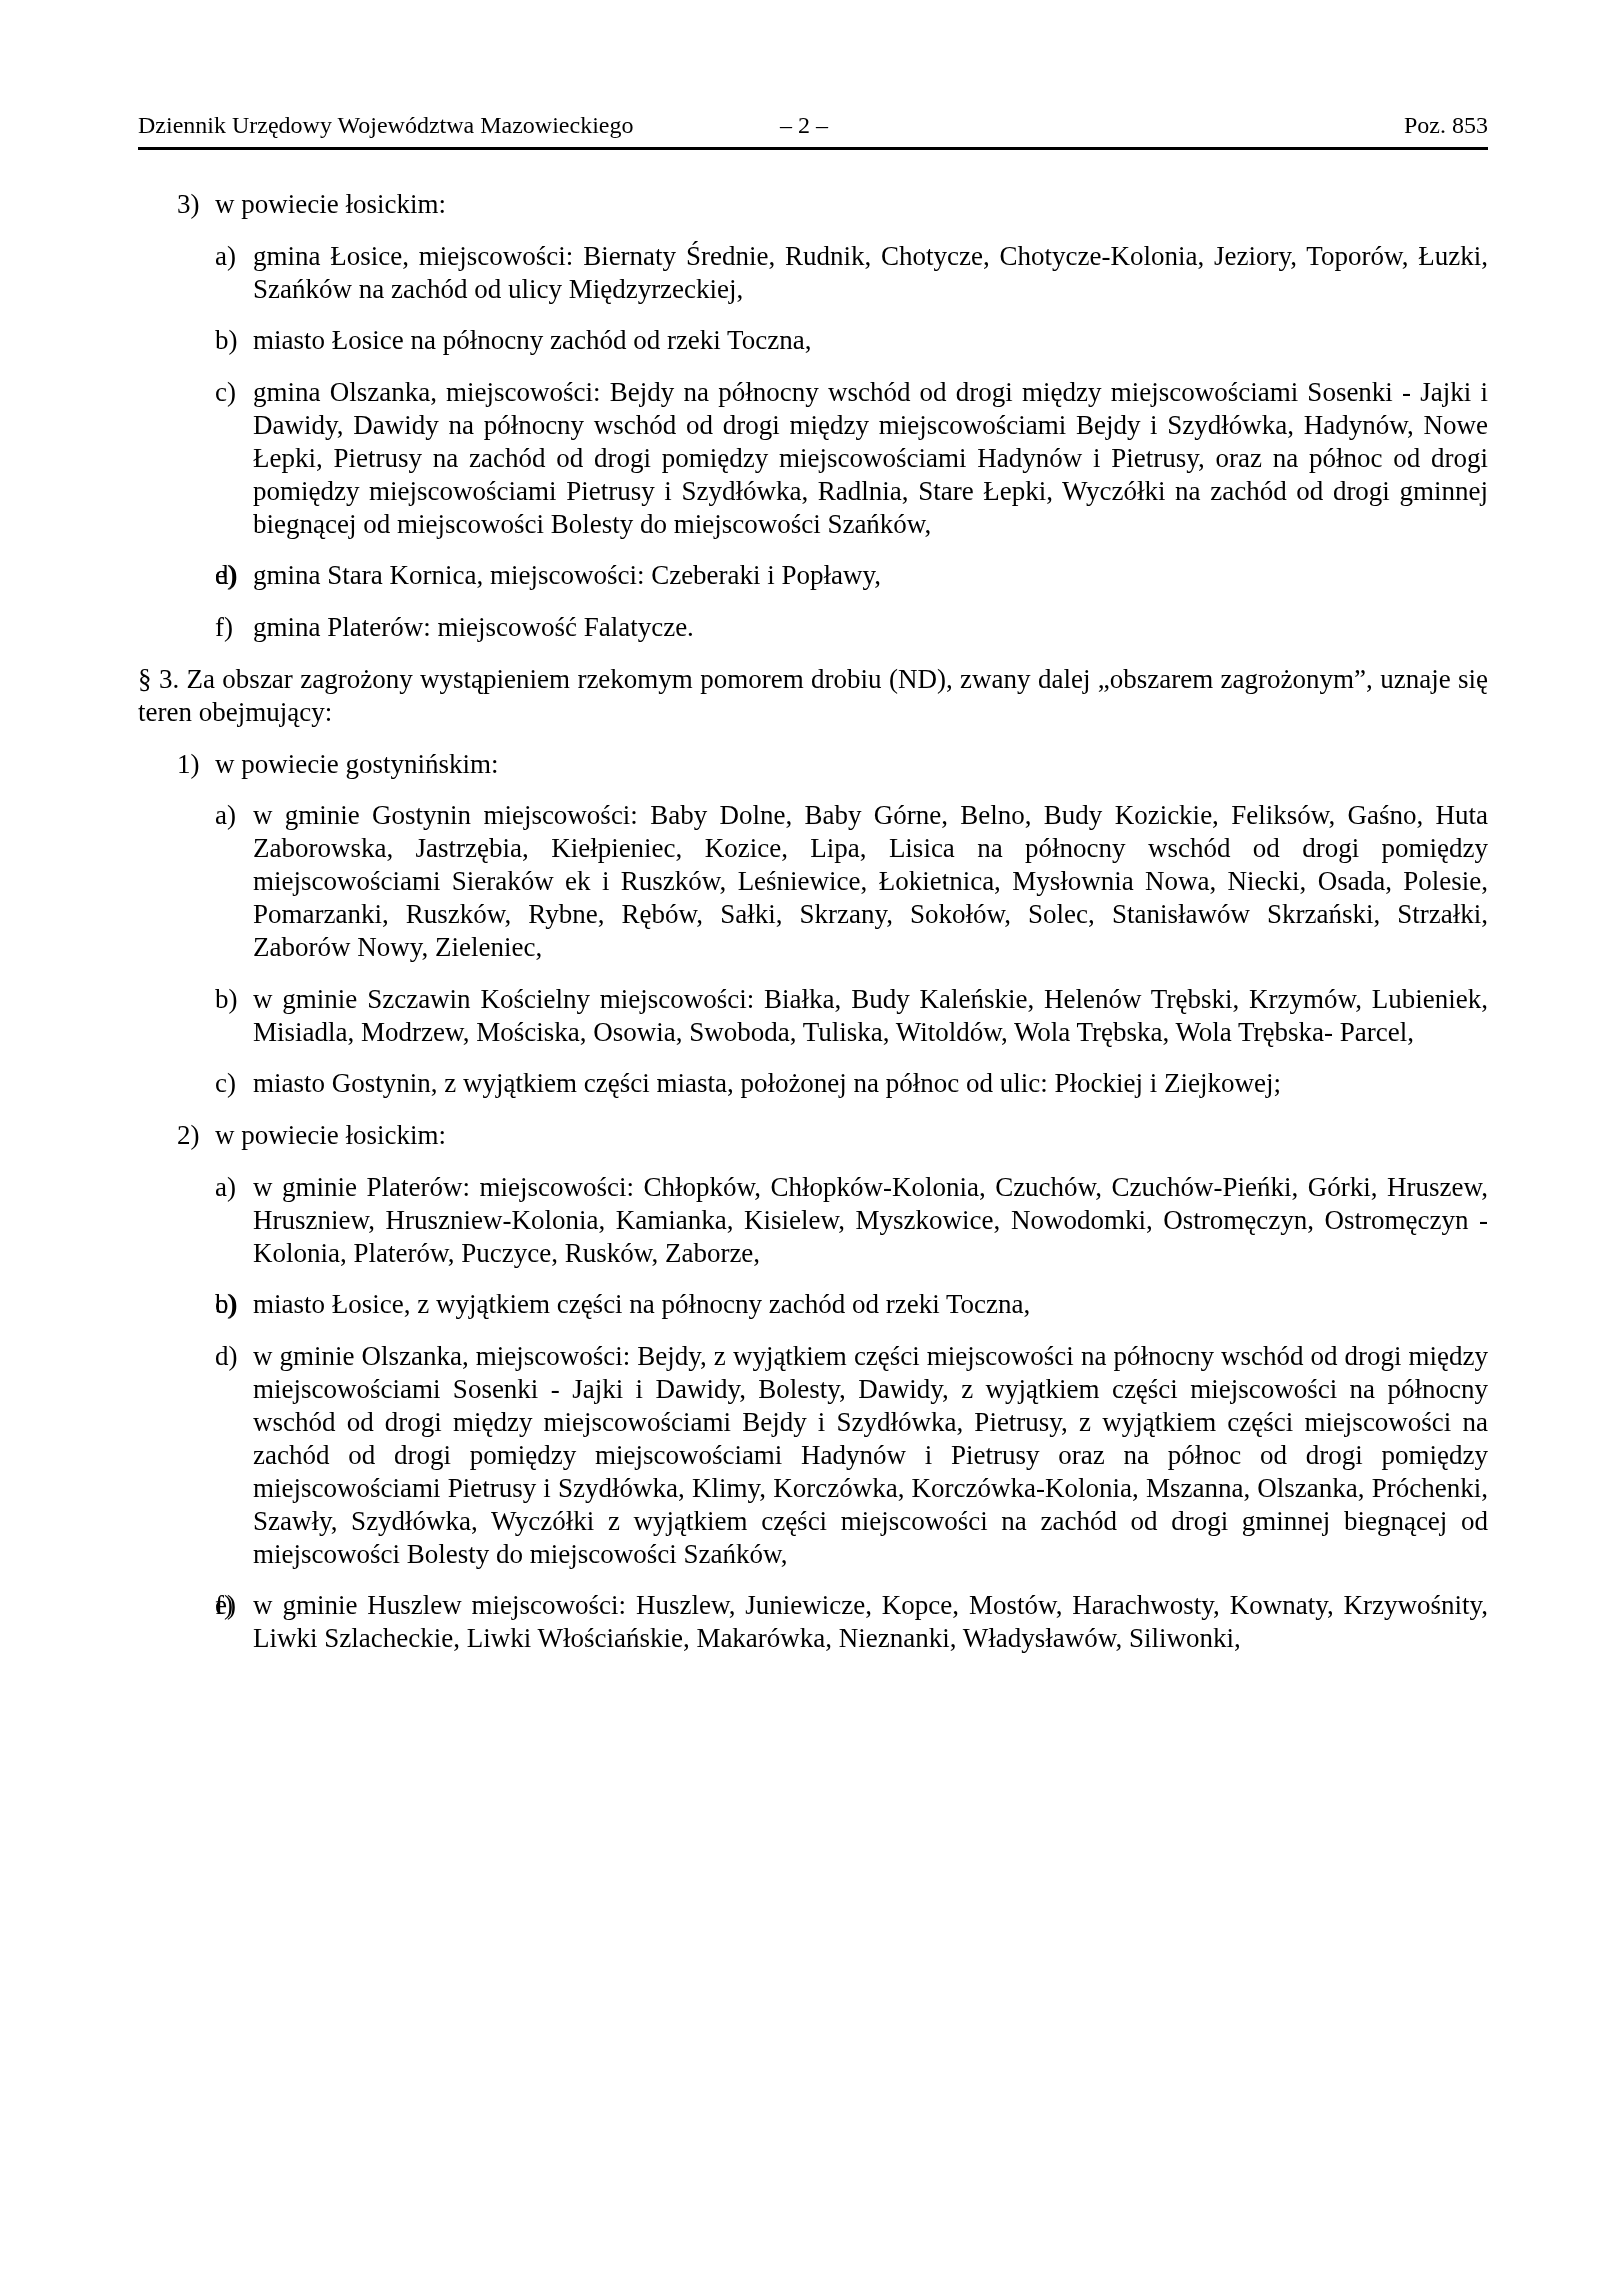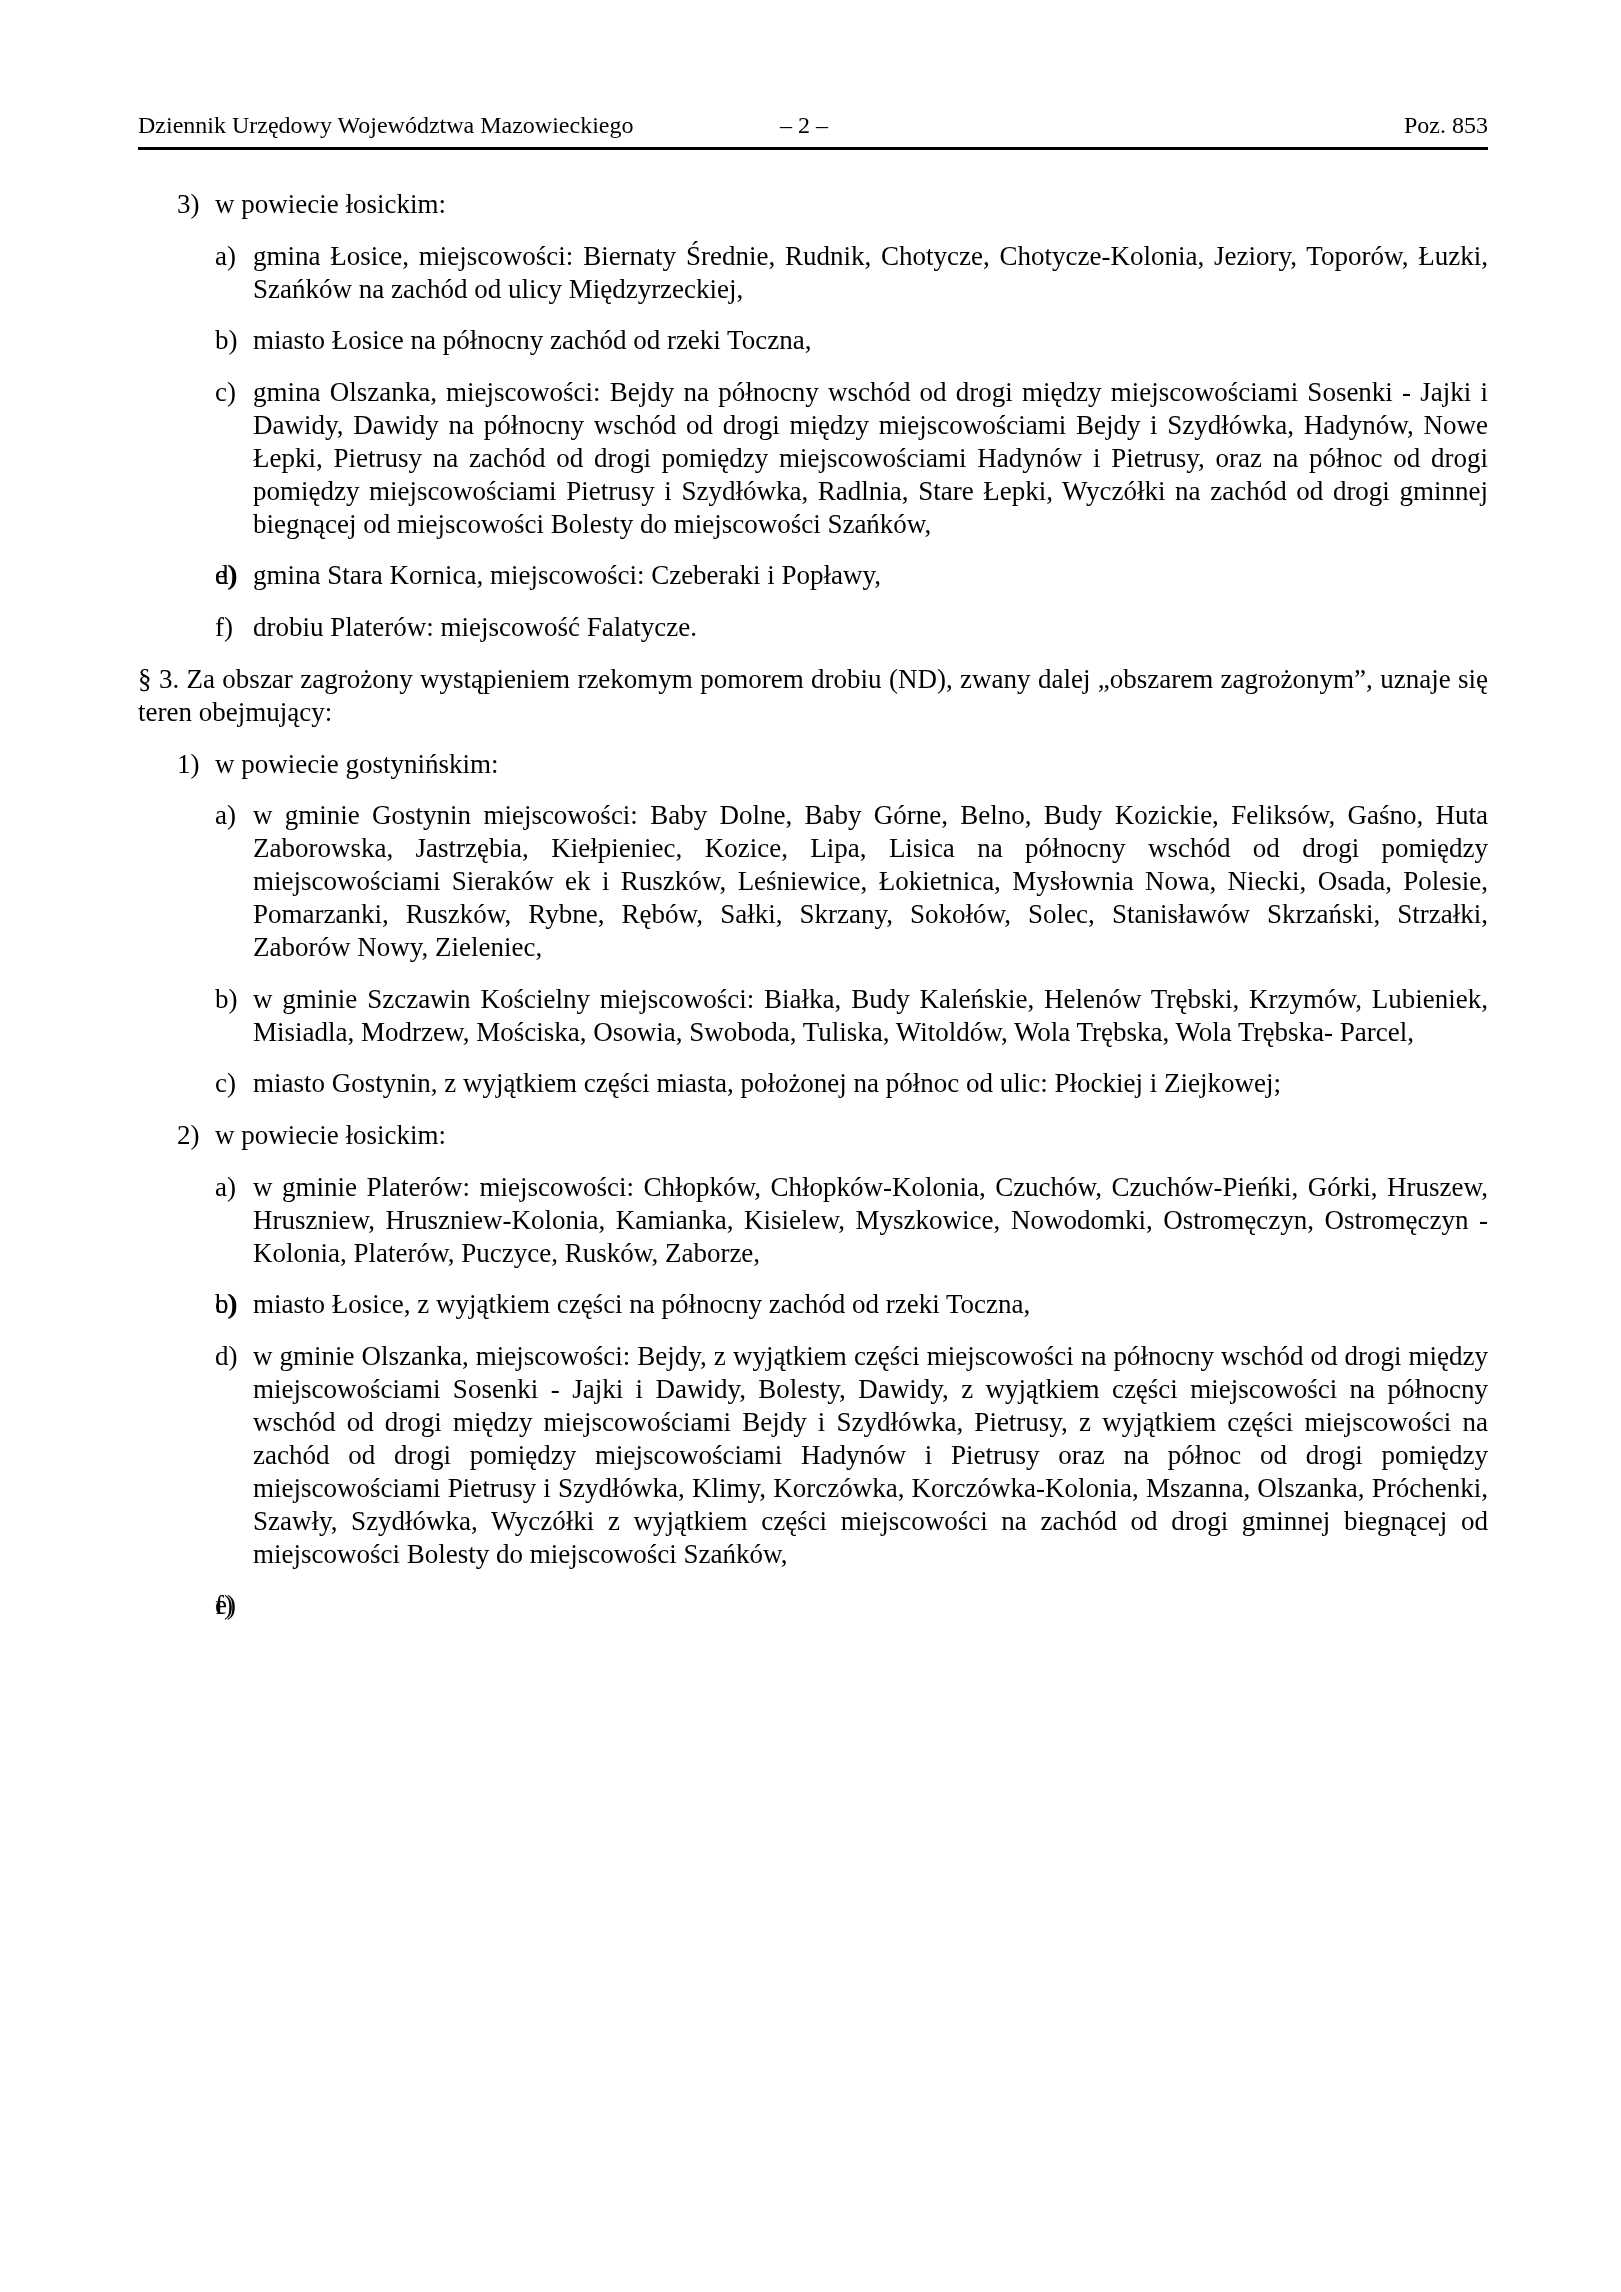--- a/index.html
+++ b/index.html
@@ -28,27 +28,27 @@
   <div class="rule"></div>
 </div>
 
 <div class="content">
   <div class="lvl1"><span class="num">3)</span><span>w powiecie łosickim:</span></div>
   <div class="lvl2"><span class="num">a)</span><span>gmina Łosice, miejscowości: Biernaty Średnie, Rudnik, Chotycze, Chotycze-Kolonia, Jeziory, Toporów, Łuzki, Szańków na zachód od ulicy Międzyrzeckiej,</span></div>
   <div class="lvl2"><span class="num">b)</span><span>miasto Łosice na północny zachód od rzeki Toczna,</span></div>
   <div class="lvl2"><span class="num">c)</span><span>gmina Olszanka, miejscowości: Bejdy na północny wschód od drogi między miejscowościami Sosenki - Jajki i Dawidy, Dawidy na północny wschód od drogi między miejscowościami Bejdy i Szydłówka, Hadynów, Nowe Łepki, Pietrusy na zachód od drogi pomiędzy miejscowościami Hadynów i Pietrusy, oraz na północ od drogi pomiędzy miejscowościami Pietrusy i Szydłówka, Radlnia, Stare Łepki, Wyczółki na zachód od drogi gminnej biegnącej od miejscowości Bolesty do miejscowości Szańków,</span></div>
   <div class="lvl2"><span class="num">d)</span></div>
   <div class="lvl2"><span class="num">e)</span><span>gmina Stara Kornica, miejscowości: Czeberaki i Popławy,</span></div>
-  <div class="lvl2"><span class="num">f)</span><span>drobiu Platerów: miejscowość Falatycze.</span></div>
+  <div class="lvl2"><span class="num">f)</span><span>gmina Platerów: miejscowość Falatycze.</span></div>
   <div class="para"><span>§ 3. Za obszar zagrożony wystąpieniem rzekomym pomorem drobiu (ND), zwany dalej „obszarem zagrożonym”, uznaje się teren obejmujący:</span></div>
   <div class="lvl1"><span class="num">1)</span><span>w powiecie gostynińskim:</span></div>
   <div class="lvl2"><span class="num">a)</span><span>w gminie Gostynin miejscowości: Baby Dolne, Baby Górne, Belno, Budy Kozickie, Feliksów, Gaśno, Huta Zaborowska, Jastrzębia, Kiełpieniec, Kozice, Lipa, Lisica  na północny wschód od drogi pomiędzy miejscowościami Sieraków ek i Ruszków, Leśniewice, Łokietnica, Mysłownia Nowa, Niecki, Osada, Polesie, Pomarzanki, Ruszków, Rybne, Rębów, Sałki, Skrzany, Sokołów, Solec, Stanisławów Skrzański, Strzałki, Zaborów Nowy, Zieleniec,</span></div>
   <div class="lvl2"><span class="num">b)</span><span>w gminie Szczawin Kościelny miejscowości: Białka, Budy Kaleńskie, Helenów Trębski, Krzymów, Lubieniek, Misiadla, Modrzew, Mościska, Osowia, Swoboda, Tuliska, Witoldów, Wola Trębska, Wola Trębska- Parcel,</span></div>
   <div class="lvl2"><span class="num">c)</span><span>miasto Gostynin, z wyjątkiem części miasta, położonej na północ od ulic: Płockiej i Ziejkowej;</span></div>
   <div class="lvl1"><span class="num">2)</span><span>w powiecie łosickim:</span></div>
   <div class="lvl2"><span class="num">a)</span><span>w gminie Platerów: miejscowości: Chłopków, Chłopków-Kolonia, Czuchów, Czuchów-Pieńki, Górki, Hruszew, Hruszniew, Hruszniew-Kolonia, Kamianka, Kisielew, Myszkowice, Nowodomki, Ostromęczyn, Ostromęczyn -Kolonia, Platerów, Puczyce, Rusków, Zaborze,</span></div>
   <div class="lvl2"><span class="num">b)</span></div>
   <div class="lvl2"><span class="num">c)</span><span>miasto Łosice, z wyjątkiem części na północny zachód od rzeki Toczna,</span></div>
   <div class="lvl2"><span class="num">d)</span><span>w gminie Olszanka, miejscowości: Bejdy, z wyjątkiem części miejscowości na północny wschód od drogi między miejscowościami Sosenki - Jajki i Dawidy, Bolesty, Dawidy, z wyjątkiem części miejscowości na północny wschód od drogi między miejscowościami Bejdy i Szydłówka, Pietrusy, z wyjątkiem części miejscowości na zachód od drogi pomiędzy miejscowościami Hadynów i Pietrusy oraz na północ od drogi pomiędzy miejscowościami Pietrusy i Szydłówka, Klimy, Korczówka, Korczówka-Kolonia, Mszanna, Olszanka, Próchenki, Szawły, Szydłówka, Wyczółki z wyjątkiem części miejscowości na zachód od drogi gminnej biegnącej od miejscowości Bolesty do miejscowości Szańków,</span></div>
   <div class="lvl2"><span class="num">e)</span></div>
-  <div class="lvl2"><span class="num">f)</span></div>
+  <div class="lvl2"><span class="num">f)</span><span>w gminie Huszlew miejscowości: Huszlew, Juniewicze, Kopce, Mostów, Harachwosty, Kownaty, Krzywośnity, Liwki Szlacheckie, Liwki Włościańskie, Makarówka, Nieznanki, Władysławów, Siliwonki,</span></div>
 </div>
 
 
 </body></html>

